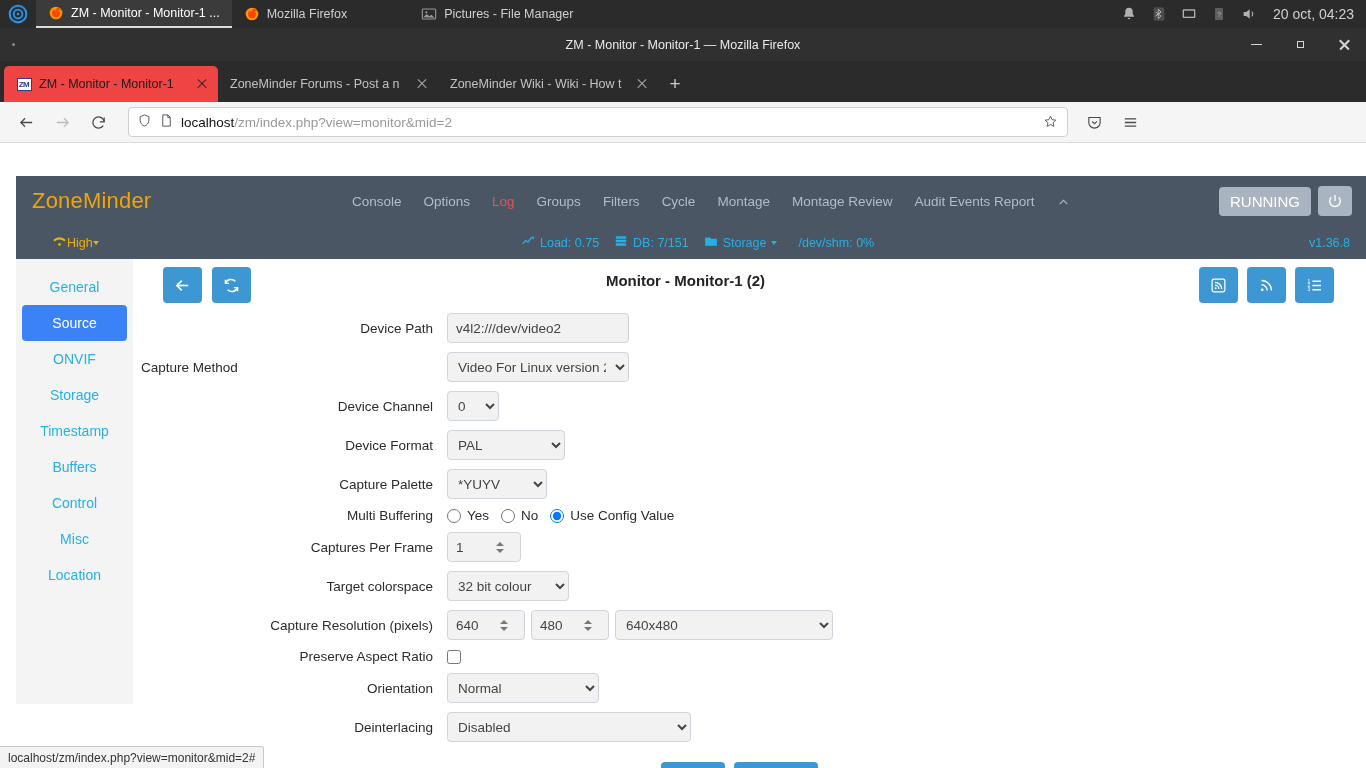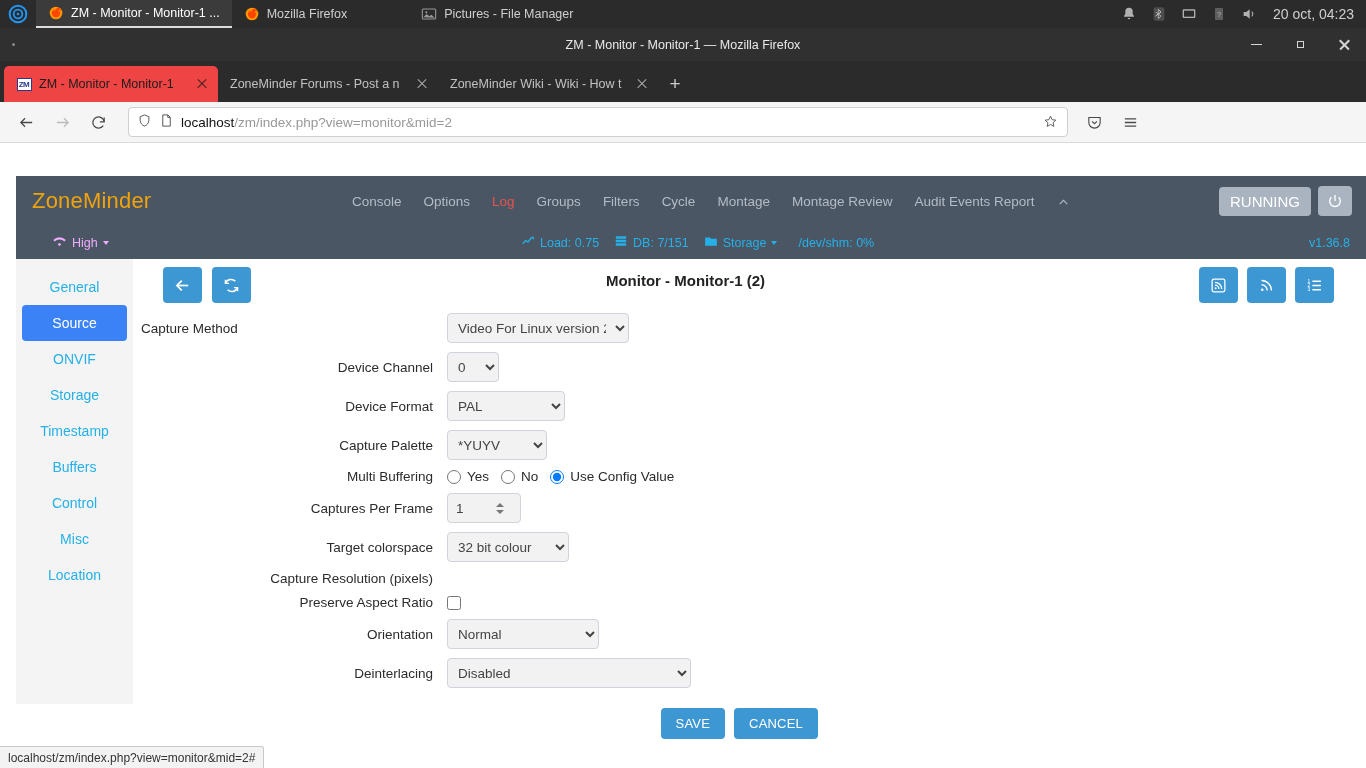--- a/index.html
+++ b/index.html
@@ -103,21 +103,21 @@
     background: #a9b4c0; color: #fff; font-size: 15px; padding: 7px 11px;
     border-radius: 4px; line-height: 1;
   }
   #powerbtn {
     background: #a9b4c0; color: #fff; width: 34px; height: 30px; border-radius: 4px;
     display: flex; align-items: center; justify-content: center;
   }
   #powerbtn svg { width: 16px; height: 16px; }
 
   #zmsub { height: 33px; background: #4a5664; display: flex; align-items: center; padding: 0 16px; position: relative; font-size: 12.5px; }
-  .bwsel { display: flex; align-items: center; gap: 5px; color: #f0abfc; margin-left: 20px; }
+  .bwsel { display: flex; align-items: center; color: #eab308; margin-left: 20px; }
   .bwsel svg { width: 15px; height: 13px; }
   .caret { width: 0; height: 0; border-left: 3.5px solid transparent; border-right: 3.5px solid transparent; border-top: 4px solid currentColor; display: inline-block; }
   #zmstats { position: absolute; left: 505px; display: flex; align-items: center; gap: 15px; color: #25b0e8; }
   #zmstats .stat { display: flex; align-items: center; gap: 5px; }
   #zmstats svg { width: 14px; height: 14px; }
   #shm { color: #25b0e8; margin-left: 6px; }
   #zmver { position: absolute; right: 16px; color: #25b0e8; }
 
   
   #zmbody { display: flex; height: 509px; }
@@ -490,20 +490,26 @@
                   <text x="2" y="8" font-size="7" fill="currentColor" stroke="none" font-family="Liberation Sans">1</text>
                   <text x="2" y="14" font-size="7" fill="currentColor" stroke="none" font-family="Liberation Sans">2</text>
                   <text x="2" y="20" font-size="7" fill="currentColor" stroke="none" font-family="Liberation Sans">3</text>
                 </svg>
             </span>
           </div>
         </div>
 
         <div id="form">
 
+          <div class="row">
+            <div class="lbl-col">Device Path</div>
+            <div class="fld-col">
+              <input class="txt" type="text" value="v4l2:///dev/video2" style="">
+            </div>
+          </div>
 
           <div class="row">
             <div class="lbl-col" style="text-align:left; width:314px; padding-left:8px;">Capture Method</div>
             <div class="fld-col">
               <select class="sel" style="width:182px">
                 <option>Video For Linux version 2</option>
               </select>
             </div>
           </div>
 
@@ -571,20 +577,39 @@
             <div class="lbl-col">Target colorspace</div>
             <div class="fld-col">
               <select class="sel" style="width:122px">
                 <option>32 bit colour</option>
               </select>
             </div>
           </div>
 
           <div class="row">
             <div class="lbl-col">Capture Resolution (pixels)</div>
+            <div class="fld-col" style="gap:6px;">
+              <span class="num" style="width:78px">
+                <input style="width: 48px;" value="640">
+                <span class="spin">
+                    <i class="up"></i>
+                    <i class="dn"></i>
+                  </span>
+              </span>
+              <span class="num" style="width:78px">
+                <input style="width: 48px;" value="480">
+                <span class="spin">
+                    <i class="up"></i>
+                    <i class="dn"></i>
+                  </span>
+              </span>
+              <select class="sel" style="width:218px">
+                <option>640x480</option>
+              </select>
+            </div>
           </div>
 
           <div class="row">
             <div class="lbl-col">Preserve Aspect Ratio</div>
             <div class="fld-col">
               <input type="checkbox" style="">
             </div>
           </div>
 
           <div class="row">

